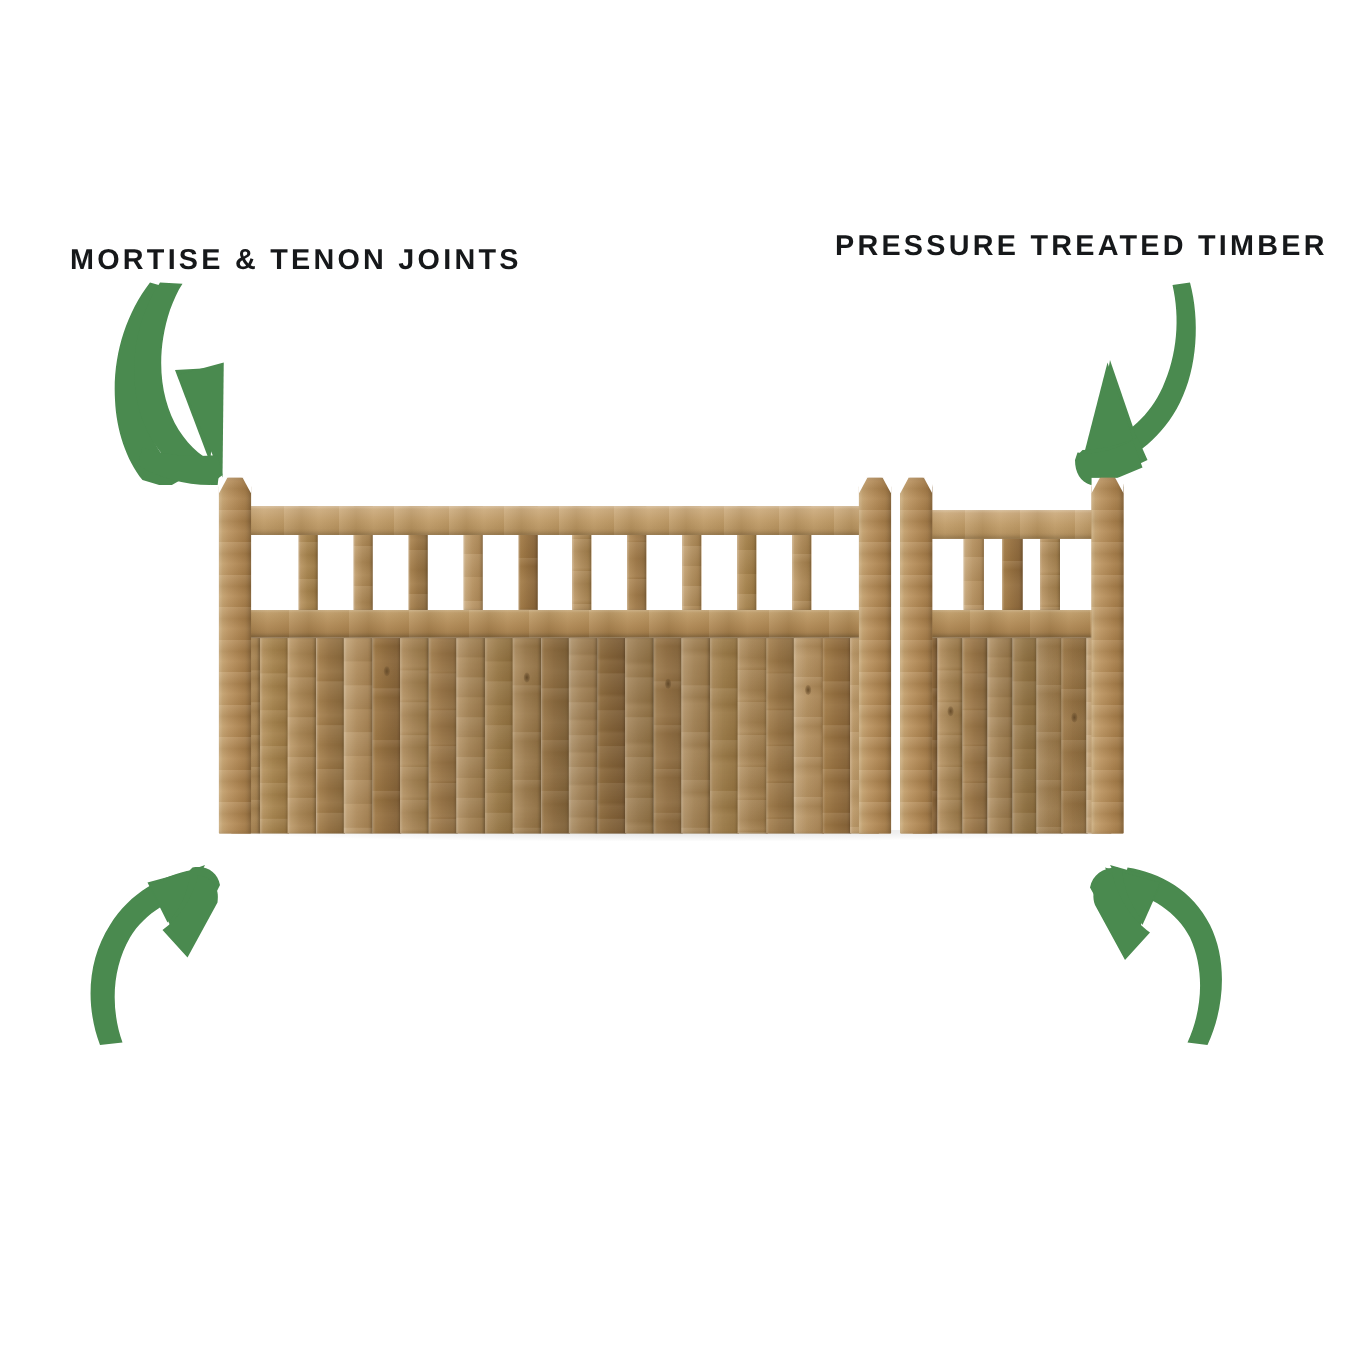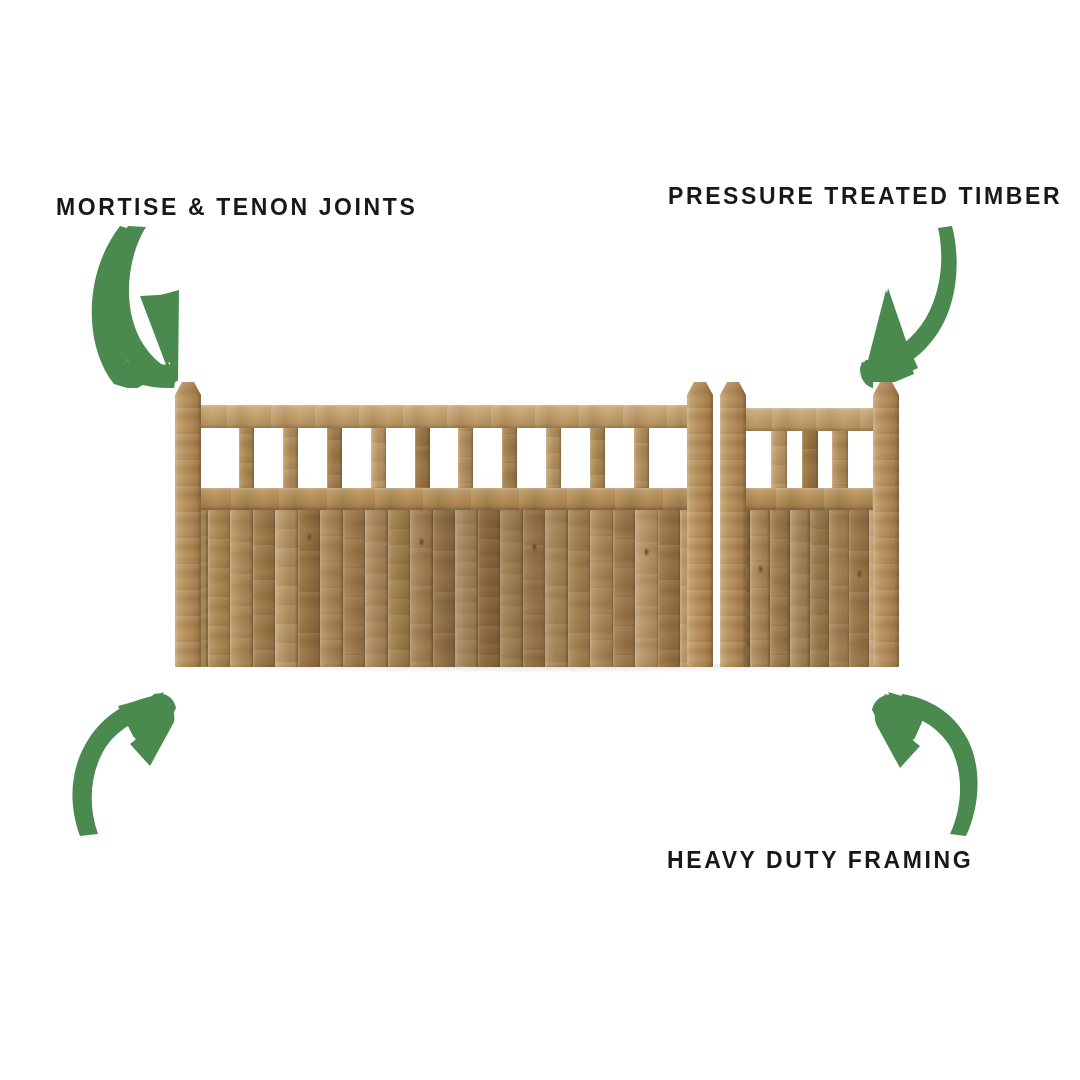--- a/index.html
+++ b/index.html
@@ -194,21 +194,20 @@
 </head>
 <body>
 
 <div id="stage">
 
   <div class="annot-label" id="label-mortise">MORTISE &amp; TENON JOINTS</div>
 
   <div class="annot-label" id="label-pressure">PRESSURE TREATED TIMBER</div>
 
 
-  <div class="annot-label" id="label-heavy">HEAVY DUTY FRAMING</div>
 
   <svg class="arrow" id="arrow-tl" viewBox="0 0 132 166">
     <path fill="#4a8a4f" d="
       M 44,6
       C 24,36 17,76 26,110
       C 32,133 44,148 58,158
       L 44,166
       L 24,160
       C 11,144 3,120 2,96
       C 0,62 10,28 30,2

